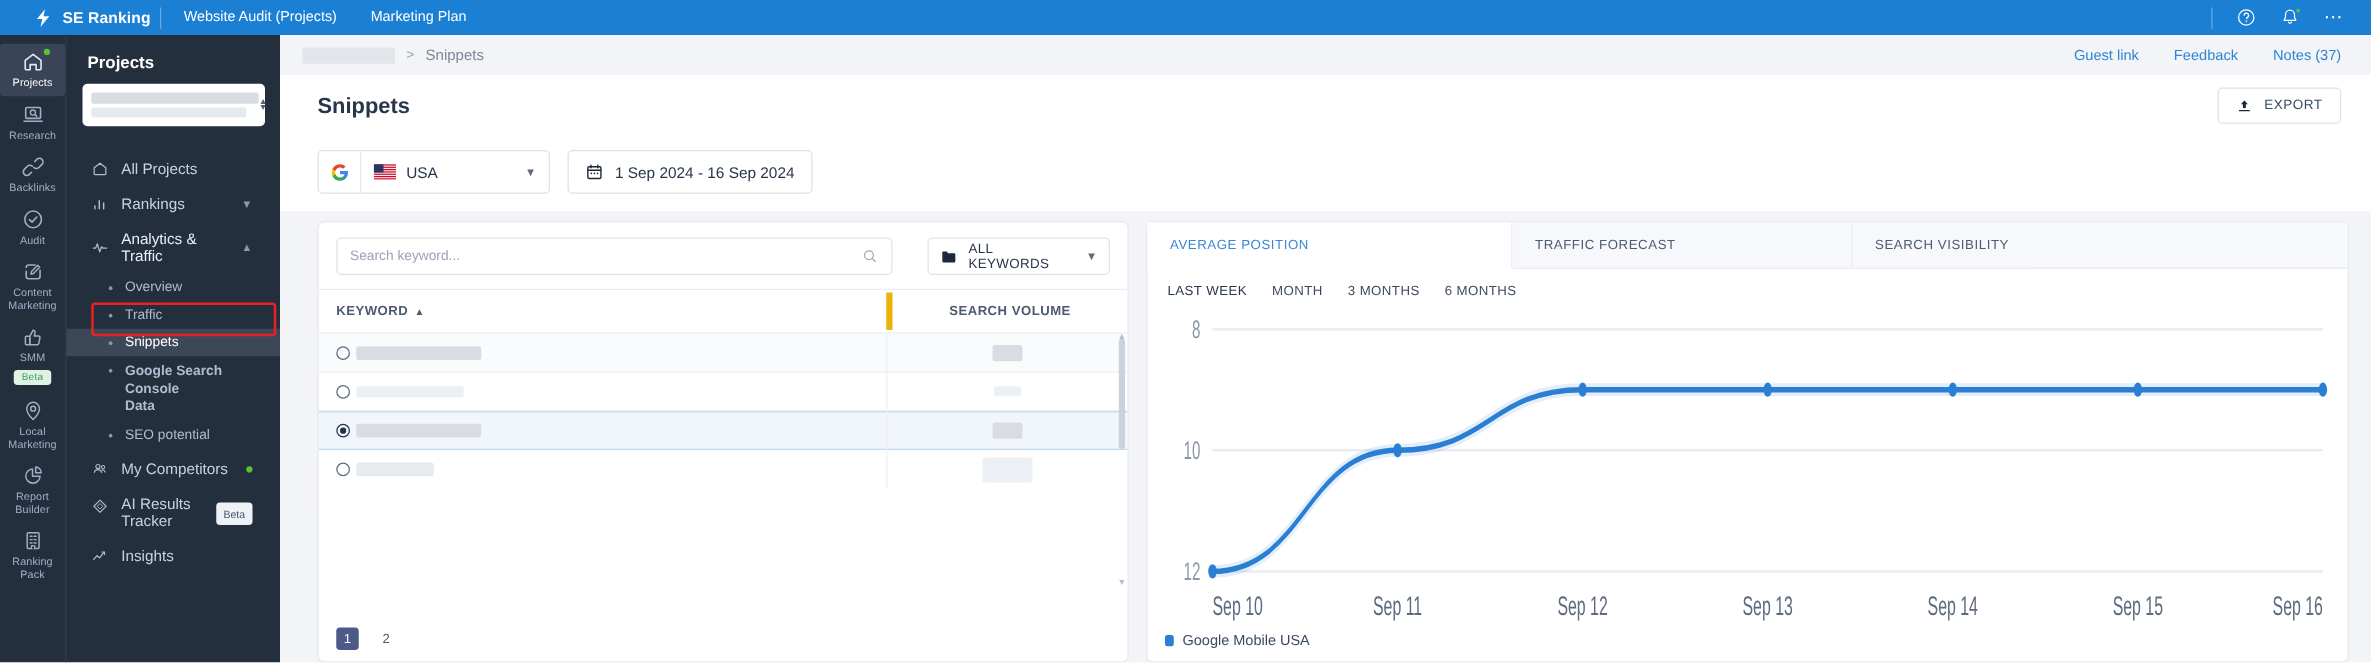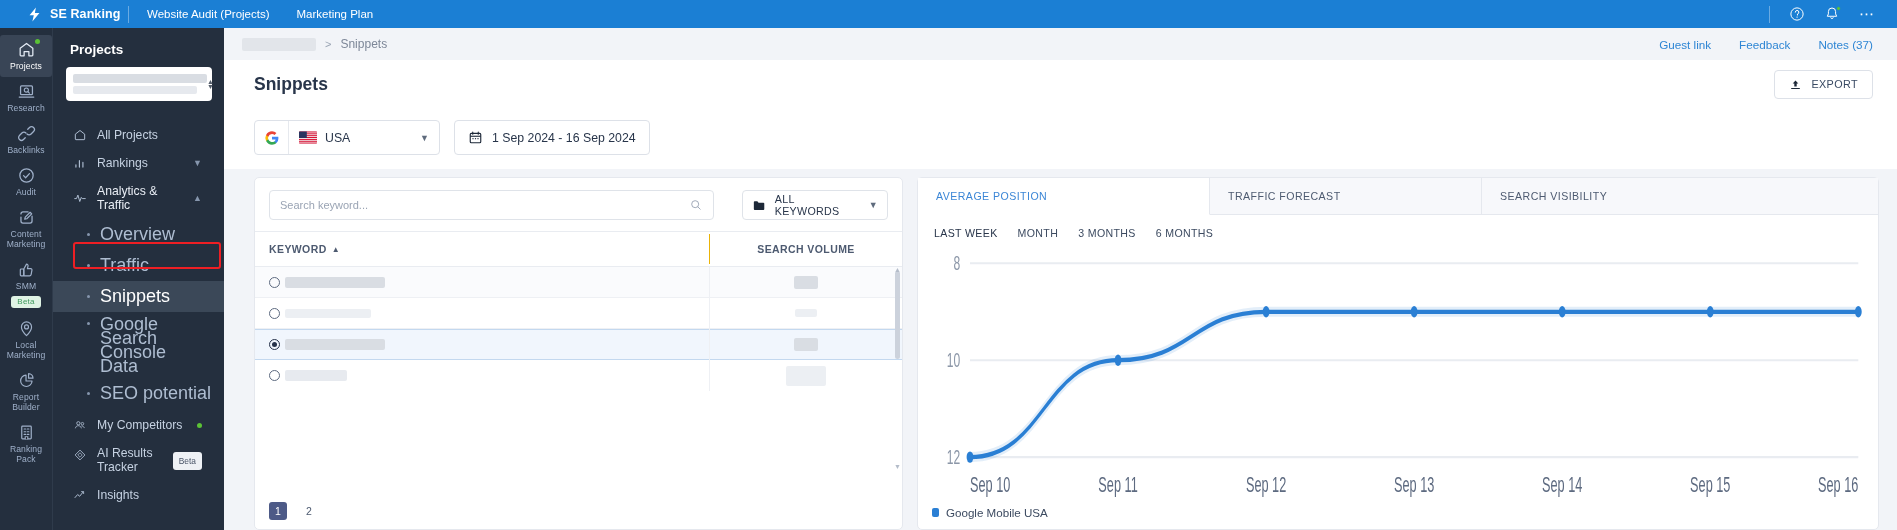--- a/index.html
+++ b/index.html
@@ -66,21 +66,21 @@
   .nav { margin-top: 20px; }
   .nav-item {
     display: flex; align-items: center; gap: 10px; padding: 7px 22px 7px 20px;
     font-size: 12.2px; color: #c6d2e2; cursor: pointer; position: relative;
   }
   .nav-item .nico { width: 14px; height: 14px; flex: 0 0 14px; display: block; }
   .nav-chev { margin-left: auto; color: #8696ad; font-size: 9px; }
   .nav-item.expanded { color: #e9eef5; }
   .sub-item {
     display: flex; align-items: center; gap: 10px; padding: 5px 10px 5px 34px;
-    font-size: 18px; color: #aebdd1; cursor: pointer; position: relative;
+    font-size: 11px; color: #aebdd1; cursor: pointer; position: relative;
   }
   .sub-bullet { width: 3px; height: 3px; border-radius: 50%; background: #8696ad; flex: 0 0 3px; }
   .sub-item.current { background: #3b4858; color: #fff; }
   .highlight-box {
     position: absolute; border: 2px solid #ee1f24; border-radius: 3px;
     left: 20px; top: 214px; width: 148px; height: 27px; pointer-events: none;
   }
   .green-dot-sm { width: 5px; height: 5px; border-radius: 50%; background: #5bc236; margin-left: auto; }
   .beta-pill {
     font-size: 8.4px; color: #4a5568; background: #eef1f5; border-radius: 3px;
@@ -129,21 +129,21 @@
   .search-wrap input { border: 0; outline: 0; flex: 1; font-size: 11px; color: #28354a; font-family: "Liberation Sans", sans-serif; background: transparent; }
   .search-wrap input::placeholder { color: #9aa4b4; }
   .kw-filter {
     width: 146px; height: 30px; border: 1px solid #dfe3e9; border-radius: 4px;
     display: flex; align-items: center; gap: 8px; padding: 0 9px; font-size: 10.7px;
     color: #28354a; letter-spacing: .3px; cursor: pointer; margin-left: 16px;
   }
   .thead { display: flex; border-top: 1px solid #e9ecf1; border-bottom: 1px solid #e9ecf1; height: 36px; align-items: center; }
   .th { font-size: 10.5px; color: #4d5a70; letter-spacing: .4px; font-weight: bold; }
   .th-kw { flex: 1 1 auto; padding-left: 14px; display: flex; align-items: center; gap: 5px; }
-  .th-sv { width: 193px; flex: 0 0 193px; border-left: 1px solid #eab308; height: 30px; display: flex; align-items: center; justify-content: center; }
+  .th-sv { width: 193px; flex: 0 0 193px; border-left: 5px solid #eab308; height: 30px; display: flex; align-items: center; justify-content: center; }
   .tbody { flex: 1 1 auto; overflow: hidden; position: relative; }
   .trow { display: flex; align-items: center; height: 31px; border-bottom: 1px solid #eef0f4; }
   .trow.shade { background: #fafbfd; }
   .trow.sel { background: #f1f6fd; border-top: 1px solid #c3d8ef; border-bottom: 1px solid #c3d8ef; }
   .radio { width: 11px; height: 11px; border-radius: 50%; border: 1.6px solid #5d6a80; margin-left: 14px; flex: 0 0 11px; position: relative; }
   .radio.on { border-color: #26324a; }
   .radio.on::after { content: ""; position: absolute; inset: 2px; border-radius: 50%; background: #26324a; }
   .cell-kw { flex: 1 1 auto; padding-left: 5px; display: flex; flex-direction: column; gap: 2px; }
   .cell-sv { width: 193px; flex: 0 0 193px; border-left: 1px solid #eef0f4; height: 31px; display: flex; align-items: center; justify-content: center; }
   .scrollbar { position: absolute; right: 2px; top: 4px; width: 5px; height: 88px; border-radius: 3px; background: #ccd2dc; }
@@ -323,21 +323,21 @@
         <div class="sub-item">
           <span class="sub-bullet"></span>
           <span>Traffic</span>
         </div>
 
         <div class="sub-item current">
           <span class="sub-bullet"></span>
           <span>Snippets</span>
         </div>
 
-        <div class="sub-item" style="align-items:flex-start;line-height:14px;">
+        <div class="sub-item" style="align-items:flex-start;line-height:14px;font-weight:bold;">
           <span class="sub-bullet" style="margin-top:5px;"></span>
           <span><span>Google Search Console</span><br><span>Data</span></span>
         </div>
 
         <div class="sub-item">
           <span class="sub-bullet"></span>
           <span>SEO potential</span>
         </div>
 
         <div class="nav-item" style="padding-top:9px;">

